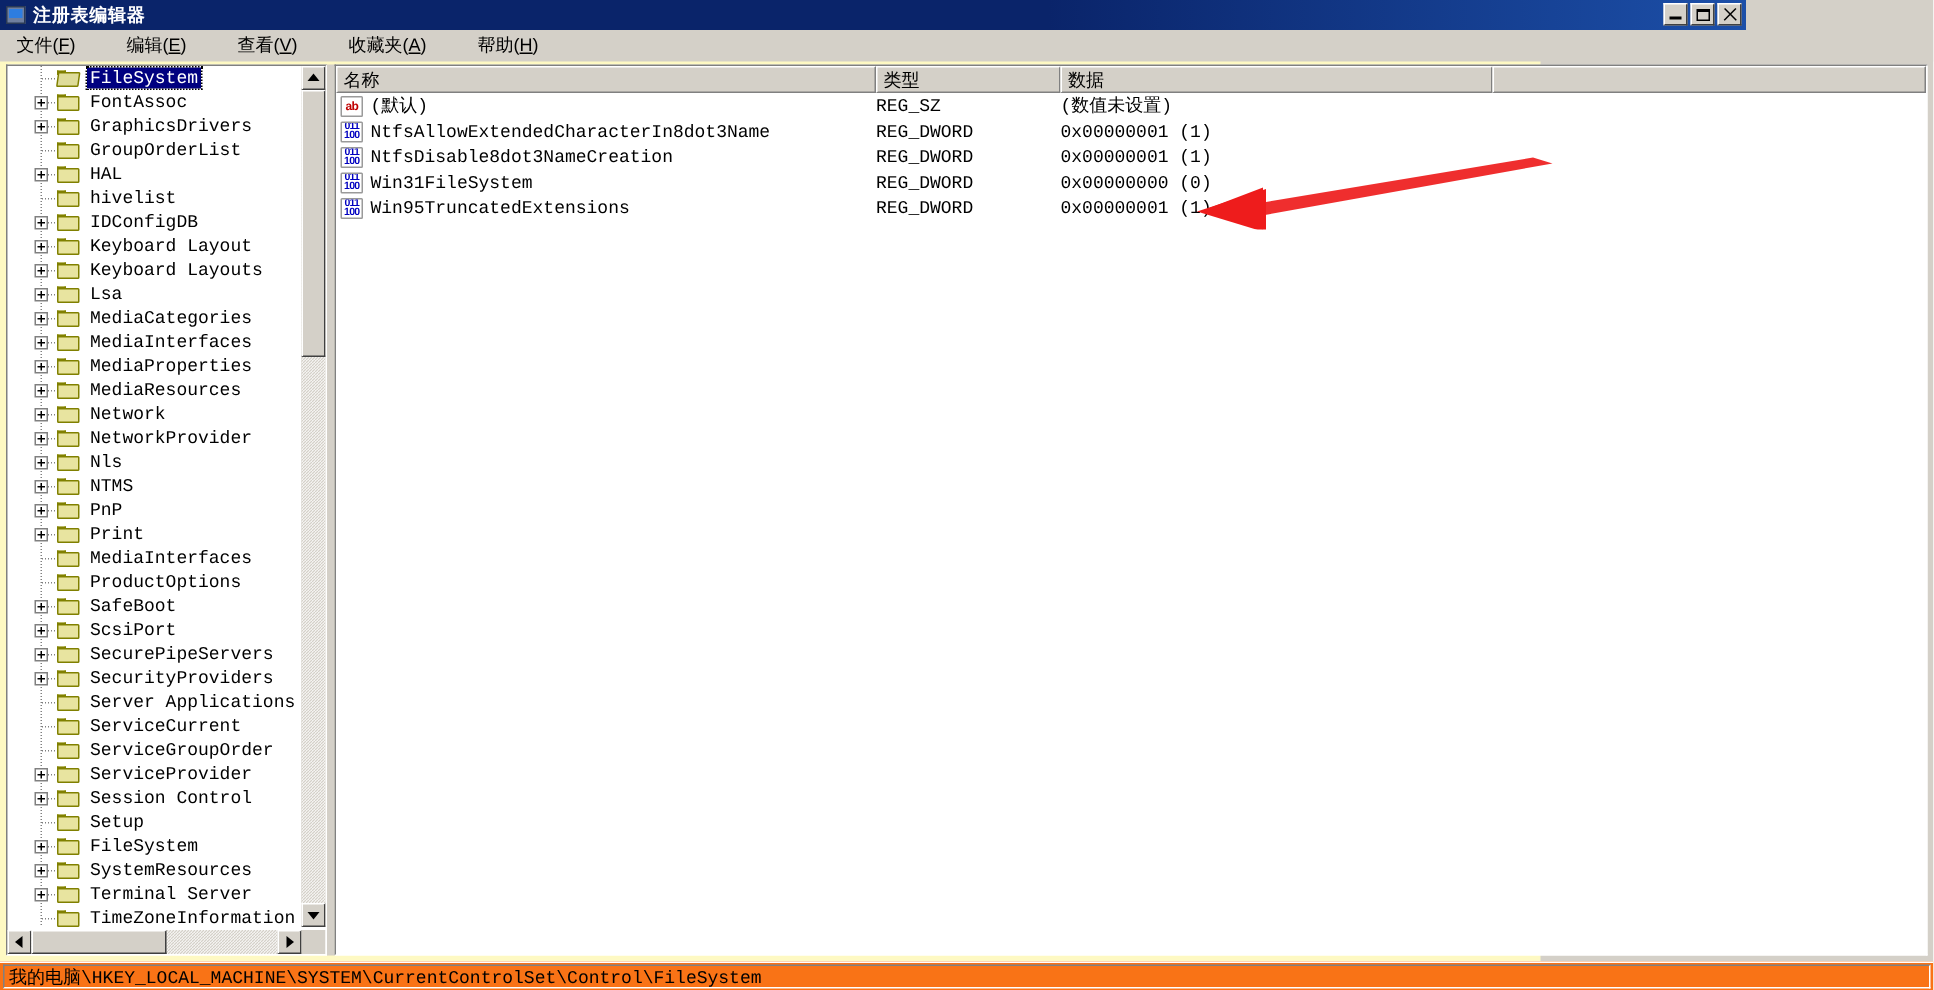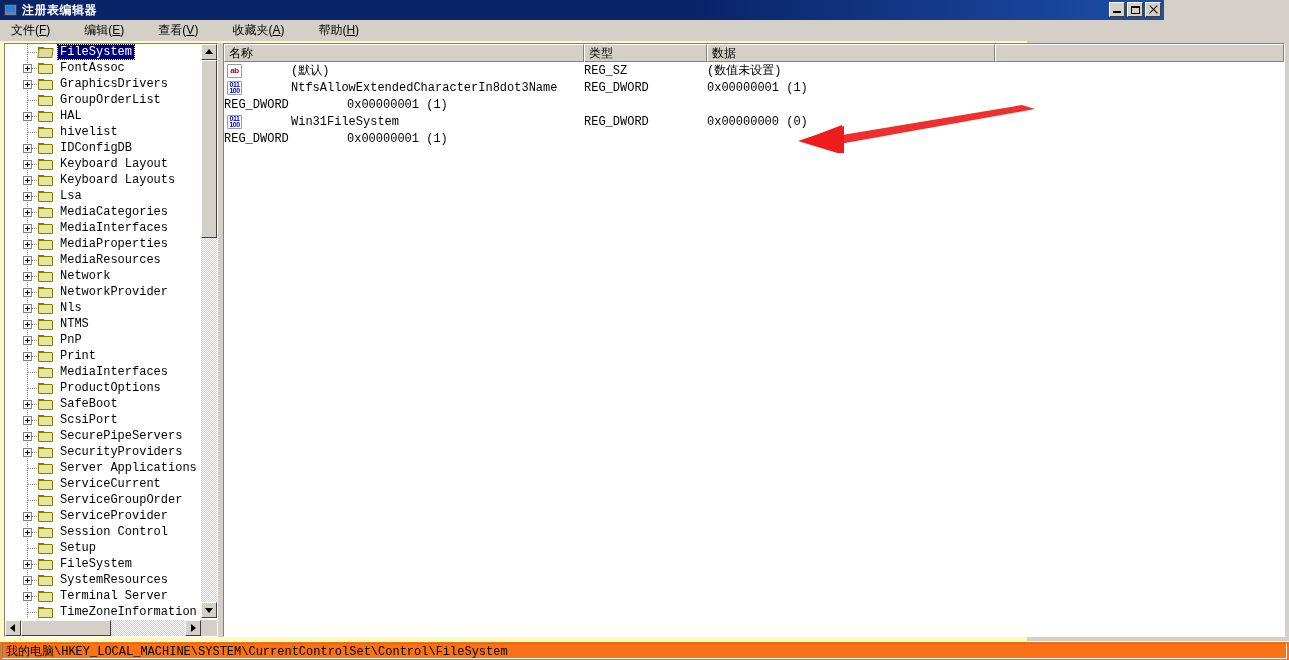--- a/index.html
+++ b/index.html
@@ -367,21 +367,21 @@
   .lrow {
     height: 17px;
     display: flex;
     align-items: center;
     font-size: 12px;
     font-family: "Liberation Mono", monospace;
     color: #000;
     white-space: nowrap;
     cursor: default;
   }
-  .cell-name { width: 360px; display: flex; align-items: center; padding-left: 3px; box-sizing: border-box; gap: 44px; }
+  .cell-name { width: 360px; display: flex; align-items: center; padding-left: 3px; box-sizing: border-box; }
   .cell-type { width: 123px; box-sizing: border-box; }
   .cell-data { width: 288px; box-sizing: border-box; }
 
   .vicon {
     width: 15px; height: 14px;
     margin-right: 5px;
     flex: none;
     position: relative;
     background: #ffffff;
     border: 1px solid #9a9a9a;
@@ -885,34 +885,46 @@
             <div class="cell-name">
               <span class="vicon bin">
                 <span class="vtxt">011<br>100</span>
               </span>
               <span>NtfsAllowExtendedCharacterIn8dot3Name</span>
             </div>
             <div class="cell-type">REG_DWORD</div>
             <div class="cell-data">0x00000001 (1)</div>
           </div>
           <div class="lrow">
+            <div class="cell-name">
+              <span class="vicon bin">
+                <span class="vtxt">011<br>100</span>
+              </span>
+              <span>NtfsDisable8dot3NameCreation</span>
+            </div>
             <div class="cell-type">REG_DWORD</div>
             <div class="cell-data">0x00000001 (1)</div>
           </div>
           <div class="lrow">
             <div class="cell-name">
               <span class="vicon bin">
                 <span class="vtxt">011<br>100</span>
               </span>
               <span>Win31FileSystem</span>
             </div>
             <div class="cell-type">REG_DWORD</div>
             <div class="cell-data">0x00000000 (0)</div>
           </div>
           <div class="lrow">
+            <div class="cell-name">
+              <span class="vicon bin">
+                <span class="vtxt">011<br>100</span>
+              </span>
+              <span>Win95TruncatedExtensions</span>
+            </div>
             <div class="cell-type">REG_DWORD</div>
             <div class="cell-data">0x00000001 (1)</div>
           </div>
         </div>
     </div>
 
     <div class="annot">
       <svg width="250" height="50" viewBox="0 0 250 50">
         <polygon points="232,2 245,6 44,42 40,34" fill="#ee1c1c" opacity="0.92"></polygon>
         <polygon points="52,22 52,50 10,38 52,22" fill="#ee1c1c"></polygon>

